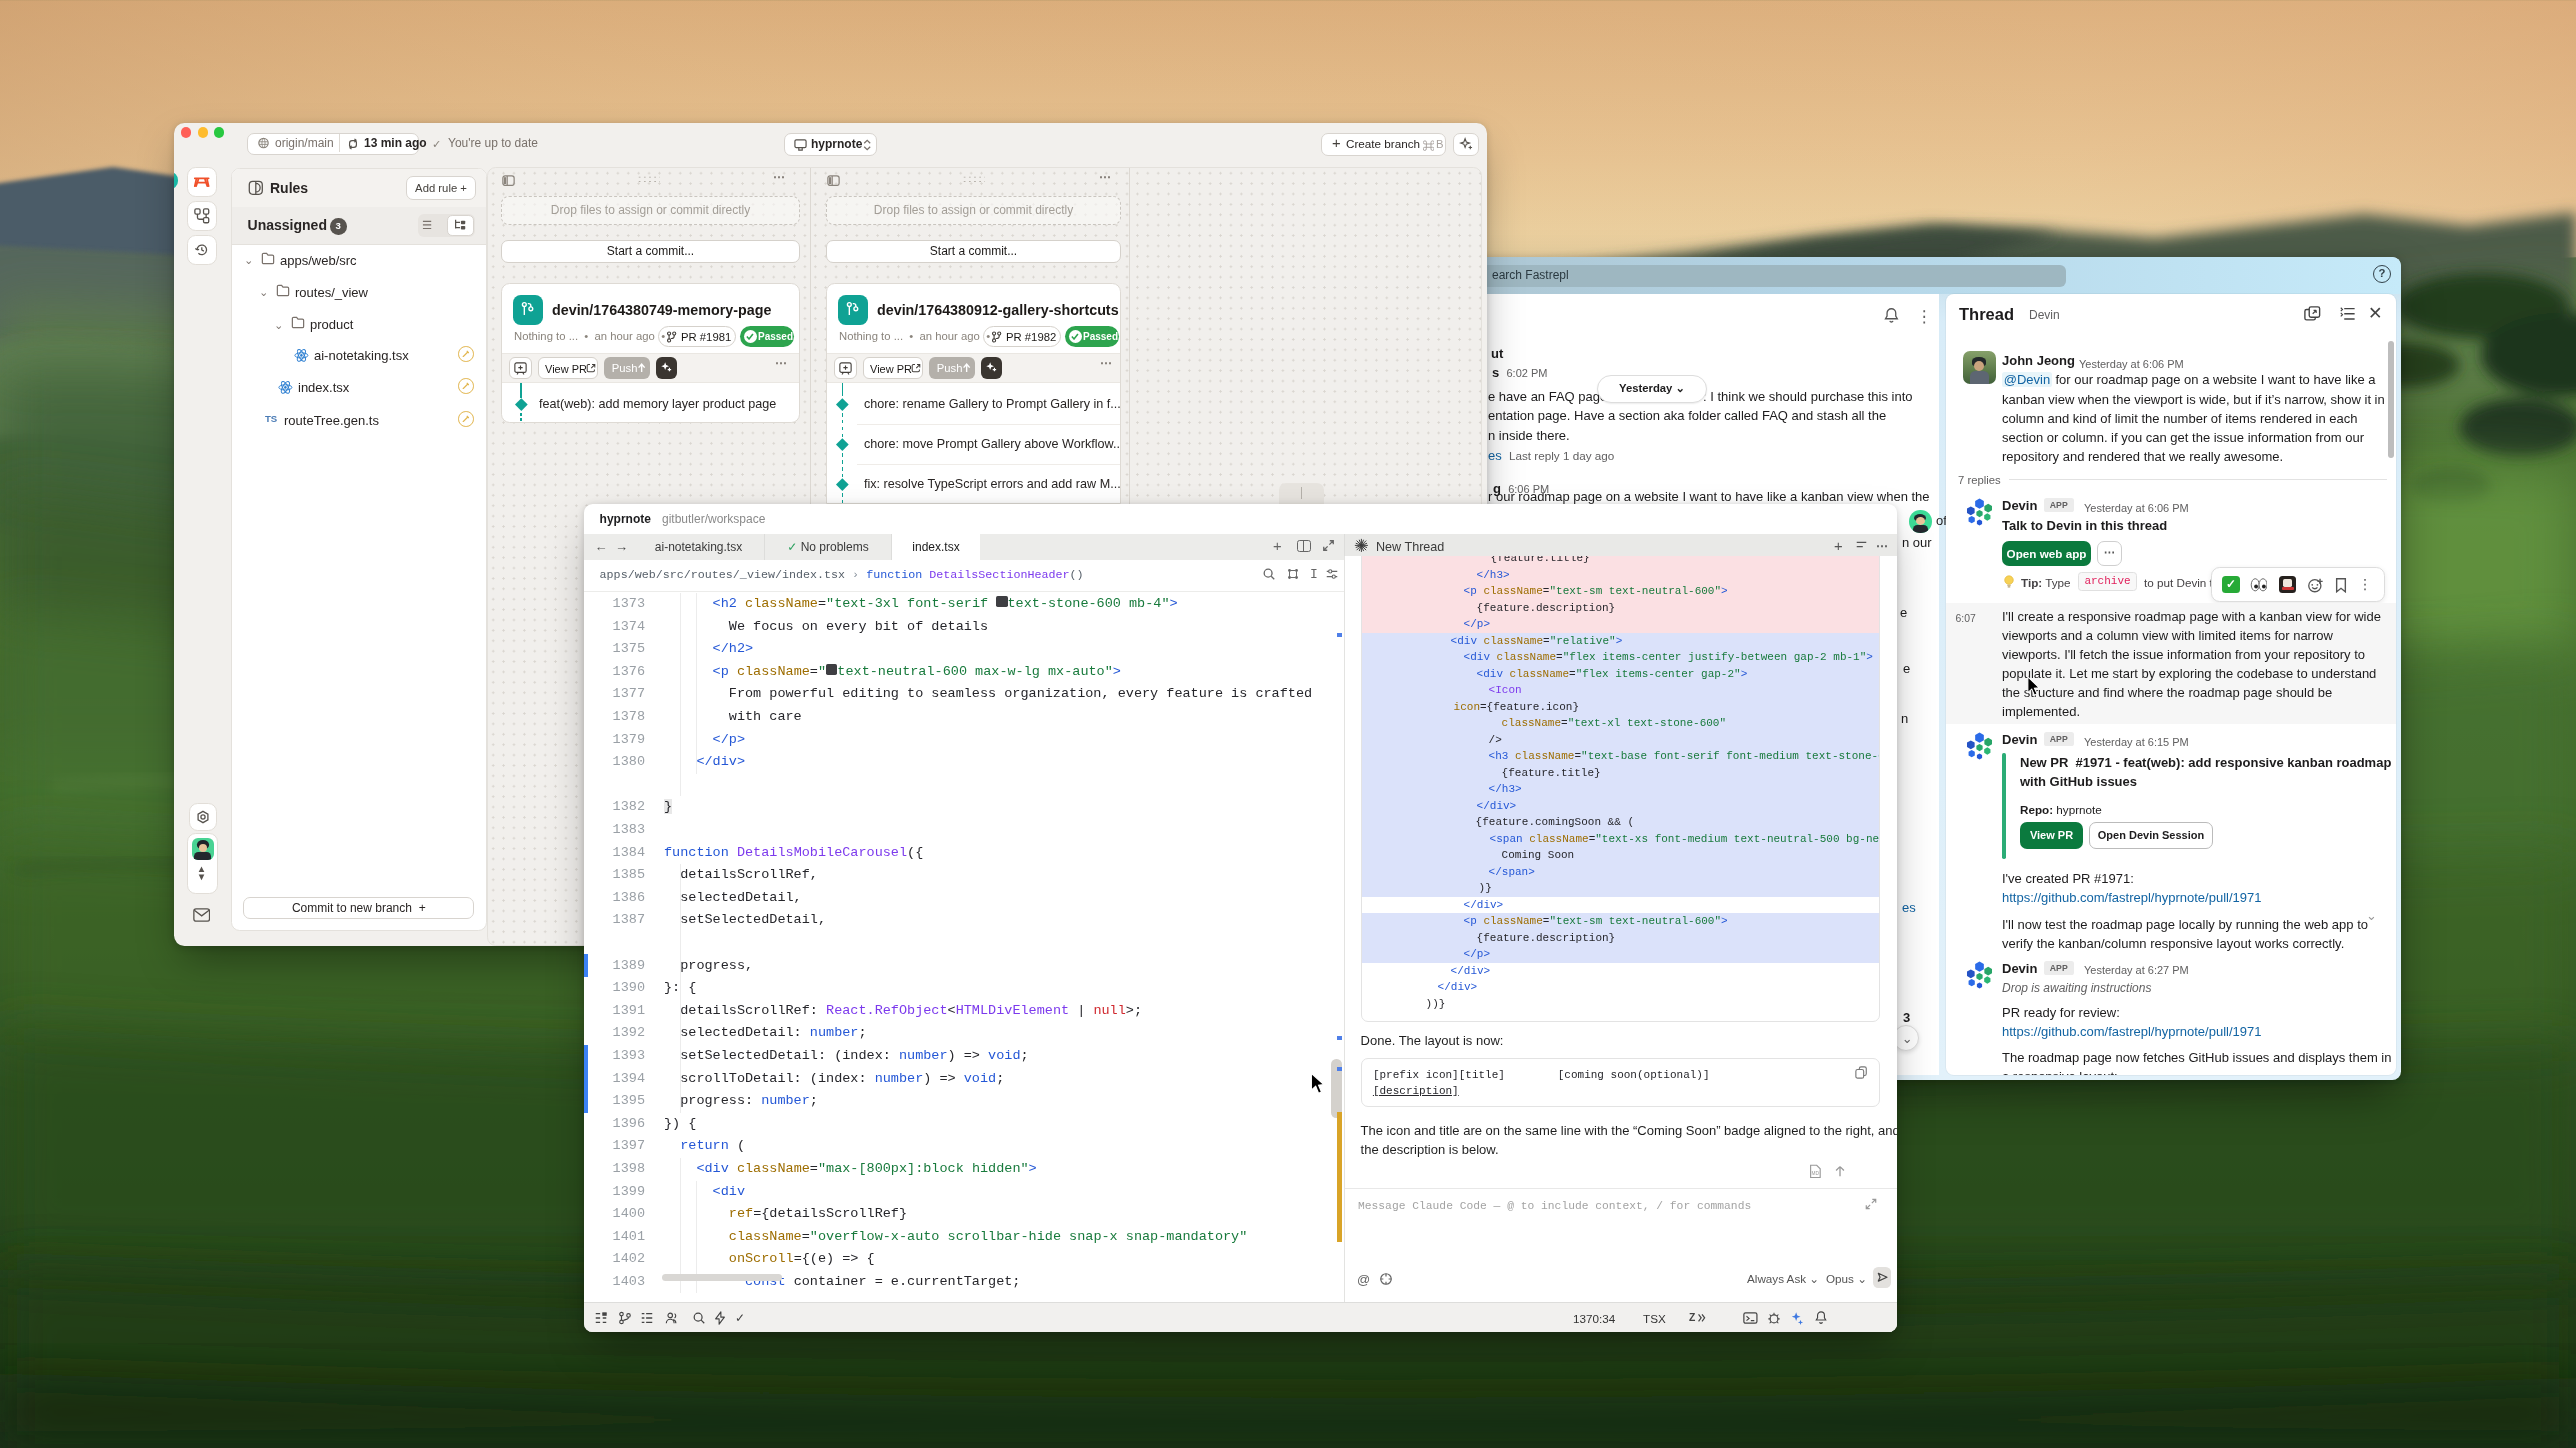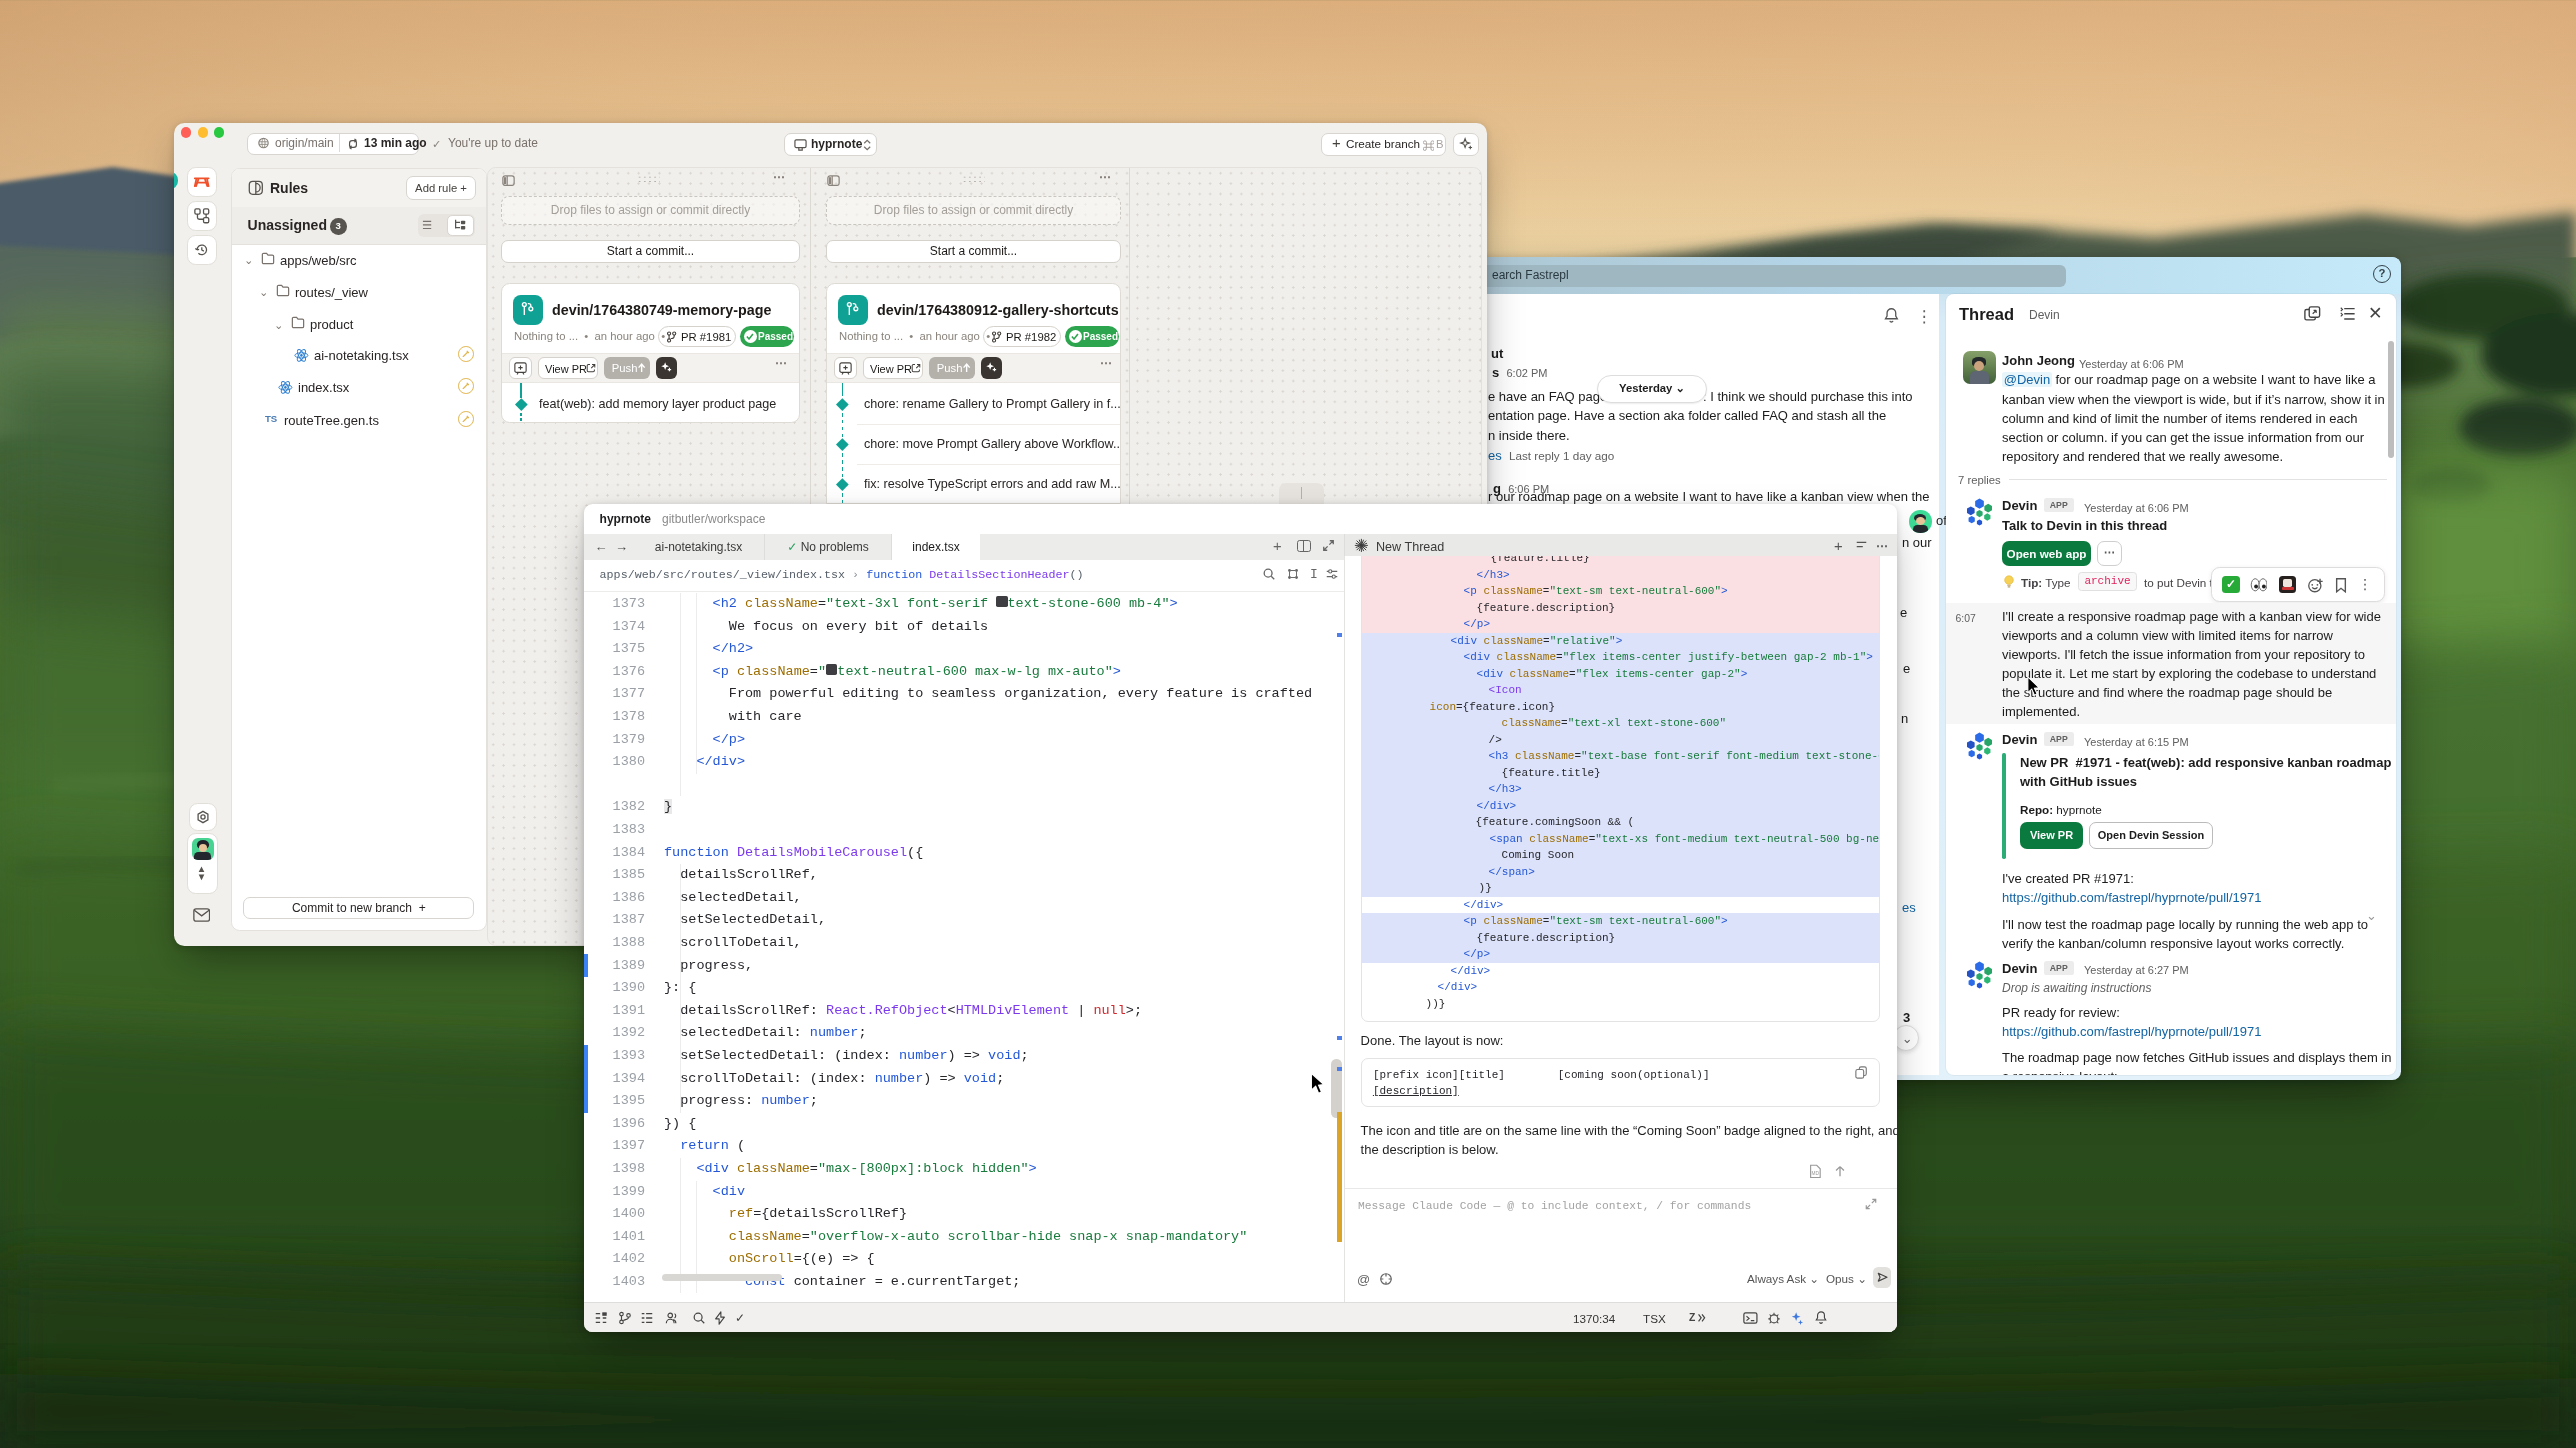--- a/index.html
+++ b/index.html
@@ -696,21 +696,20 @@
     <div class="cl" style="top:90px;"><span class="ln">1377</span><span class="ct">        From powerful editing to seamless organization, every feature is crafted</span></div>
     <div class="cl" style="top:113px;"><span class="ln">1378</span><span class="ct">        with care</span></div>
     <div class="cl" style="top:136px;"><span class="ln">1379</span><span class="ct">      <span class="tag">&lt;/p&gt;</span></span></div>
     <div class="cl" style="top:158px;"><span class="ln">1380</span><span class="ct">    <span class="tag">&lt;/div&gt;</span></span></div>
     <div class="cl" style="top:203px;"><span class="ln">1382</span><span class="ct"><span style="background:#e8e8e8;">}</span></span></div>
     <div class="cl" style="top:226px;"><span class="ln">1383</span></div>
     <div class="cl" style="top:249px;"><span class="ln">1384</span><span class="ct"><span class="kw">function</span> <span class="fn">DetailsMobileCarousel</span>({</span></div>
     <div class="cl" style="top:271px;"><span class="ln">1385</span><span class="ct">  detailsScrollRef,</span></div>
     <div class="cl" style="top:294px;"><span class="ln">1386</span><span class="ct">  selectedDetail,</span></div>
     <div class="cl" style="top:316px;"><span class="ln">1387</span><span class="ct">  setSelectedDetail,</span></div>
-    <div class="cl" style="top:339px;"><span class="ln">1388</span><span class="ct">  scrollToDetail,</span></div>
     <div class="cl" style="top:362px;"><span class="ln">1389</span><span class="ct">  progress,</span></div>
     <div class="cl" style="top:384px;"><span class="ln">1390</span><span class="ct">}: {</span></div>
     <div class="cl" style="top:407px;"><span class="ln">1391</span><span class="ct">  detailsScrollRef: <span class="typ">React.RefObject</span>&lt;<span class="typ">HTMLDivElement</span> | <span class="red">null</span>&gt;;</span></div>
     <div class="cl" style="top:429px;"><span class="ln">1392</span><span class="ct">  selectedDetail: <span class="kw">number</span>;</span></div>
     <div class="cl" style="top:452px;"><span class="ln">1393</span><span class="ct">  setSelectedDetail: (index: <span class="kw">number</span>) =&gt; <span class="kw">void</span>;</span></div>
     <div class="cl" style="top:475px;"><span class="ln">1394</span><span class="ct">  scrollToDetail: (index: <span class="kw">number</span>) =&gt; <span class="kw">void</span>;</span></div>
     <div class="cl" style="top:497px;"><span class="ln">1395</span><span class="ct">  progress: <span class="kw">number</span>;</span></div>
     <div class="cl" style="top:520px;"><span class="ln">1396</span><span class="ct">}) {</span></div>
     <div class="cl" style="top:542px;"><span class="ln">1397</span><span class="ct">  <span class="kw">return</span> (</span></div>
     <div class="cl" style="top:565px;"><span class="ln">1398</span><span class="ct">    <span class="tag">&lt;div</span> <span class="attr">className</span>=<span class="str">"max-[800px]:block hidden"</span><span class="tag">&gt;</span></span></div>
@@ -744,21 +743,21 @@
     <div class="abs" style="left:15.6px;top:-7px;width:519px;height:473px;border:0.9px solid #e3e3e3;border-radius:7px;box-sizing:border-box;overflow:hidden;">
       <div class="dl del" style="top:0px;padding-left:129px;">{feature.title}</div>
       <div class="dl del" style="top:16.5px;padding-left:115px;"><span class="tag">&lt;/h3&gt;</span></div>
       <div class="dl del" style="top:33px;padding-left:102px;"><span class="tag">&lt;p</span> <span class="attr">className</span>=<span class="str">"text-sm text-neutral-600"</span><span class="tag">&gt;</span></div>
       <div class="dl del" style="top:50px;padding-left:115px;">{feature.description}</div>
       <div class="dl del" style="top:66px;padding-left:102px;"><span class="tag">&lt;/p&gt;</span></div>
       <div class="dl add" style="top:83px;padding-left:89px;"><span class="tag">&lt;div</span> <span class="attr">className</span>=<span class="str">"relative"</span><span class="tag">&gt;</span></div>
       <div class="dl add" style="top:99px;padding-left:102px;"><span class="tag">&lt;div</span> <span class="attr">className</span>=<span class="str">"flex items-center justify-between gap-2 mb-1"</span><span class="tag">&gt;</span></div>
       <div class="dl add" style="top:116px;padding-left:115px;"><span class="tag">&lt;div</span> <span class="attr">className</span>=<span class="str">"flex items-center gap-2"</span><span class="tag">&gt;</span></div>
       <div class="dl add" style="top:132px;padding-left:127px;"><span class="fn">&lt;Icon</span></div>
-      <div class="dl add" style="top:149px;padding-left:68px;"><span class="attr">icon</span>={feature.icon}</div>
+      <div class="dl add" style="top:149px;padding-left:92px;"><span class="attr">icon</span>={feature.icon}</div>
       <div class="dl add" style="top:165px;padding-left:140px;"><span class="attr">className</span>=<span class="str">"text-xl text-stone-600"</span></div>
       <div class="dl add" style="top:182px;padding-left:127px;">/&gt;</div>
       <div class="dl add" style="top:198px;padding-left:127px;"><span class="tag">&lt;h3</span> <span class="attr">className</span>=<span class="str">"text-base font-serif font-medium text-stone-600"</span></div>
       <div class="dl add" style="top:215px;padding-left:140px;">{feature.title}</div>
       <div class="dl add" style="top:231px;padding-left:127px;"><span class="tag">&lt;/h3&gt;</span></div>
       <div class="dl add" style="top:248px;padding-left:115px;"><span class="tag">&lt;/div&gt;</span></div>
       <div class="dl add" style="top:264px;padding-left:114px;">{feature.comingSoon &amp;&amp; (</div>
       <div class="dl add" style="top:281px;padding-left:128px;"><span class="tag">&lt;span</span> <span class="attr">className</span>=<span class="str">"text-xs font-medium text-neutral-500 bg-neutra</span></div>
       <div class="dl add" style="top:297px;padding-left:140px;">Coming Soon</div>
       <div class="dl add" style="top:314px;padding-left:127px;"><span class="tag">&lt;/span&gt;</span></div>

